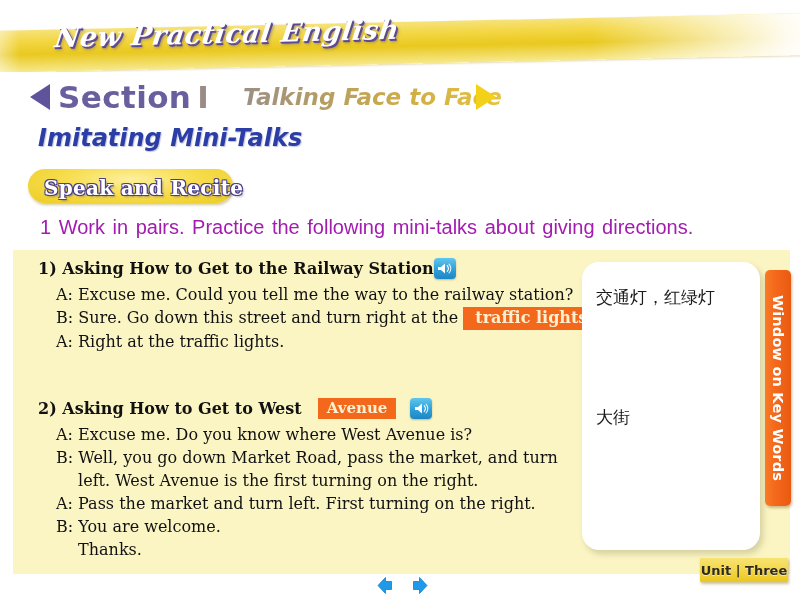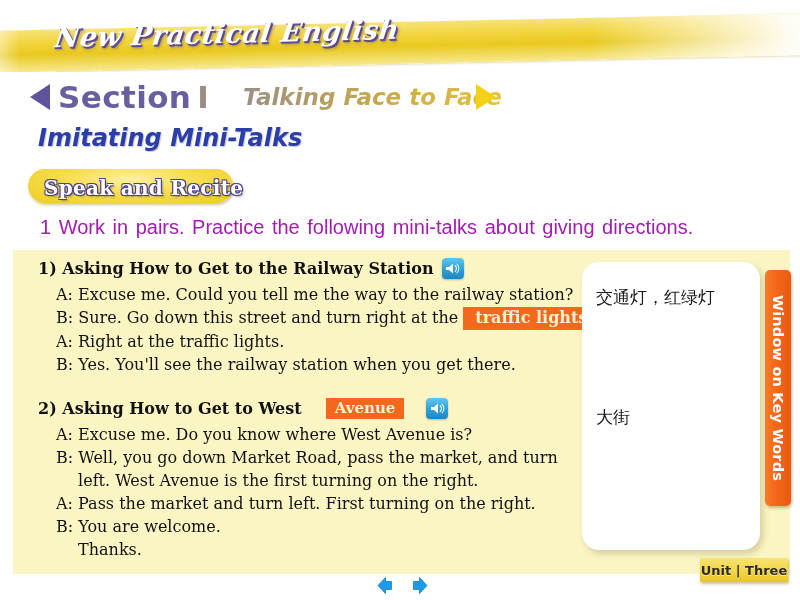--- a/index.html
+++ b/index.html
@@ -106,21 +106,21 @@
   
   .panel{
     position:absolute;left:13px;top:250px;width:777px;height:324px;
     background:#fbf5c4;
   }
 
   
   .dlg{position:absolute;font-family:"DejaVu Serif", serif;color:#111;}
   .dlg-head{
     font-weight:bold;font-size:16px;white-space:nowrap;
-    display:flex;align-items:center;gap:8px;
+    display:flex;align-items:center;
   }
   .dlg-line{font-size:16px;white-space:nowrap;line-height:23px;}
   .dlg-line .ind{display:inline-block;width:17px;}
 
   .hl{
     background:#f4681c;color:#fdf0d0;
     padding:2px 12px 3px 12px;font-weight:bold;
     font-family:"DejaVu Serif", serif;
     display:inline-block;line-height:18px;
   }
@@ -230,24 +230,20 @@
       </div>
       <div class="dlg-line">
         <span>B:</span>
         <span>Sure. Go down this street and turn right at the</span>
         <span class="hl">traffic lights</span>
         <span>.</span>
       </div>
       <div class="dlg-line">
         <span>A:</span>
         <span>Right at the traffic lights.</span>
-      </div>
-      <div class="dlg-line">
-        <span>B:</span>
-        <span>Yes. You'll see the railway station when you get there.</span>
       </div>
     </div>
   </div>
 
   <div class="dlg" id="dlg2">
     <div class="dlg-head">
       <span>2) Asking How to Get to West</span>
       <span class="hl hl-small">Avenue</span>
       <span class="spk" style="margin-left:14px;">
         <svg width="15" height="13" viewBox="0 0 15 13" aria-hidden="true">

